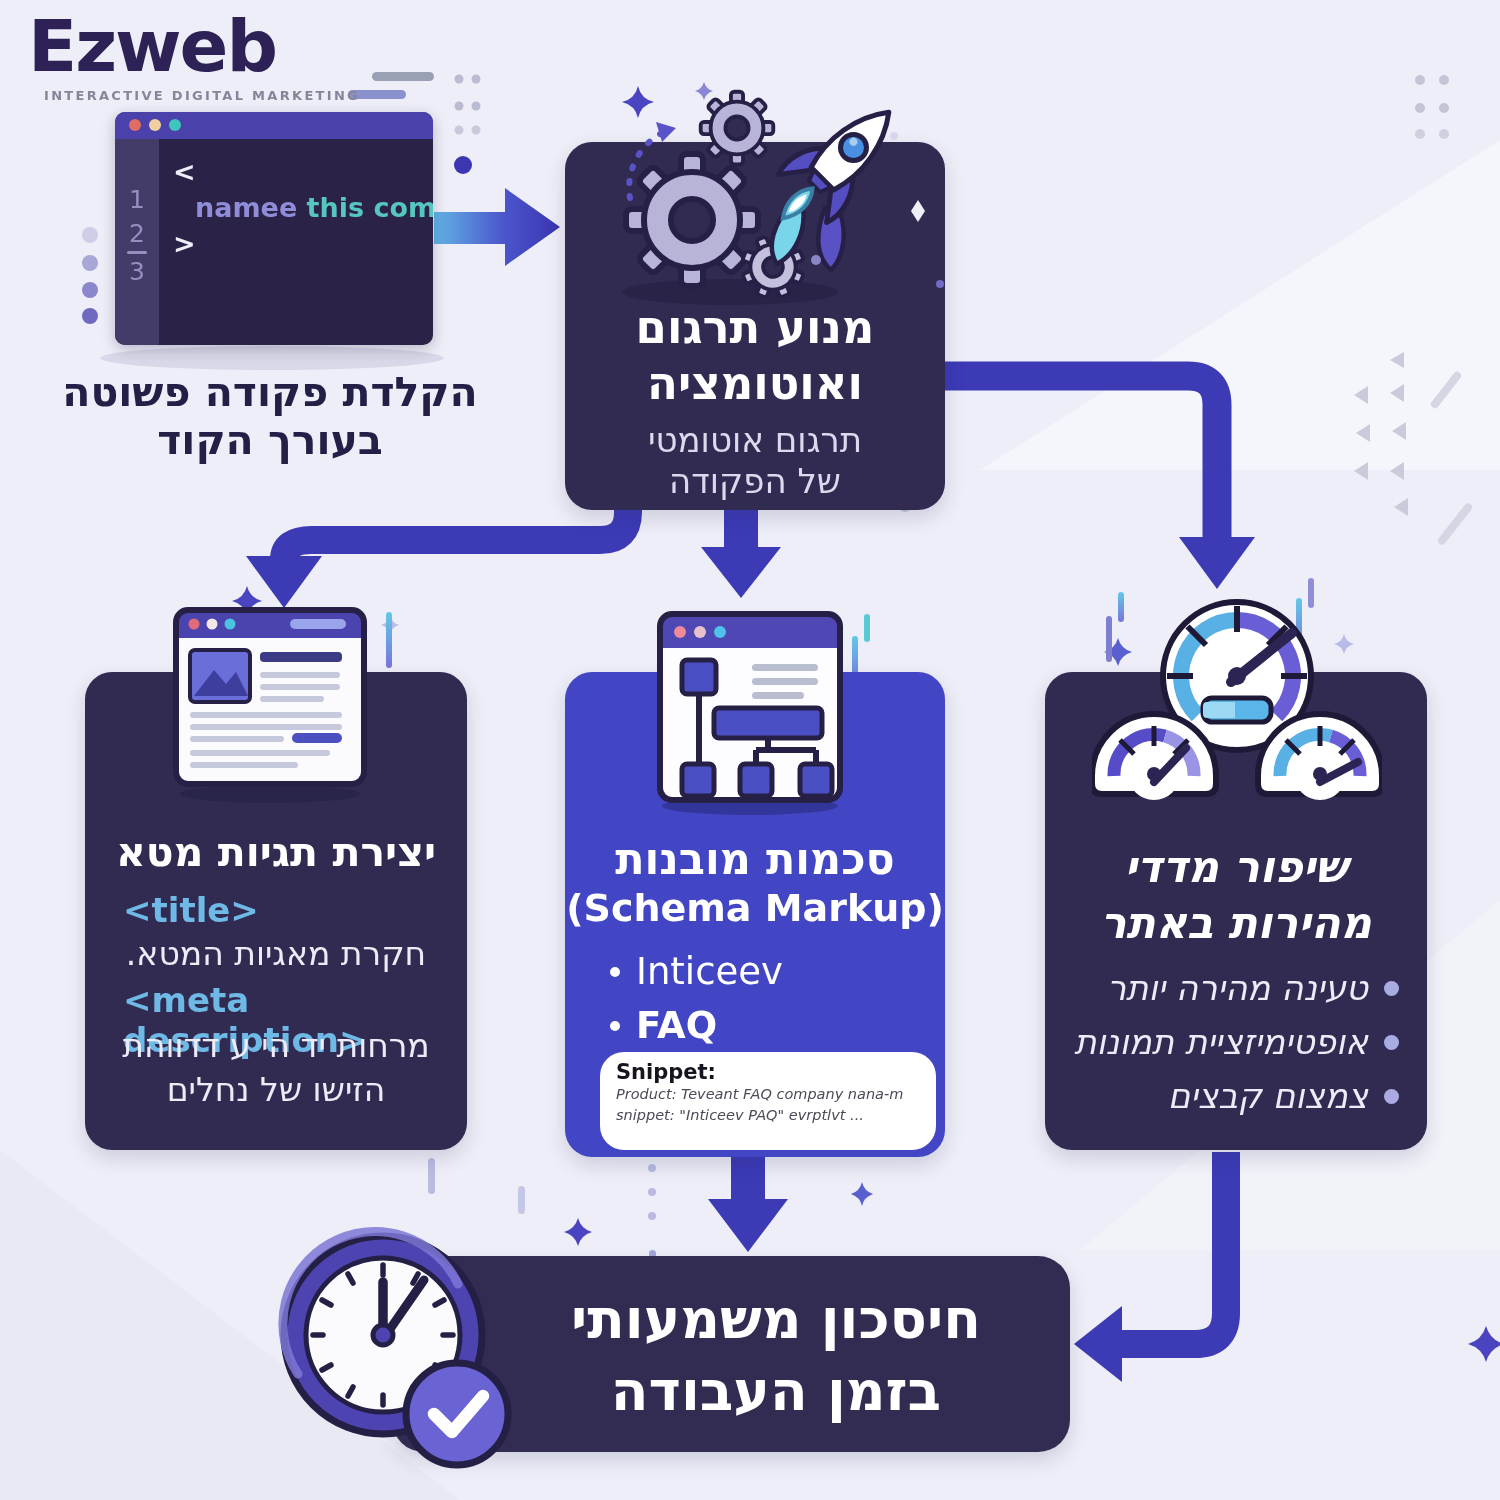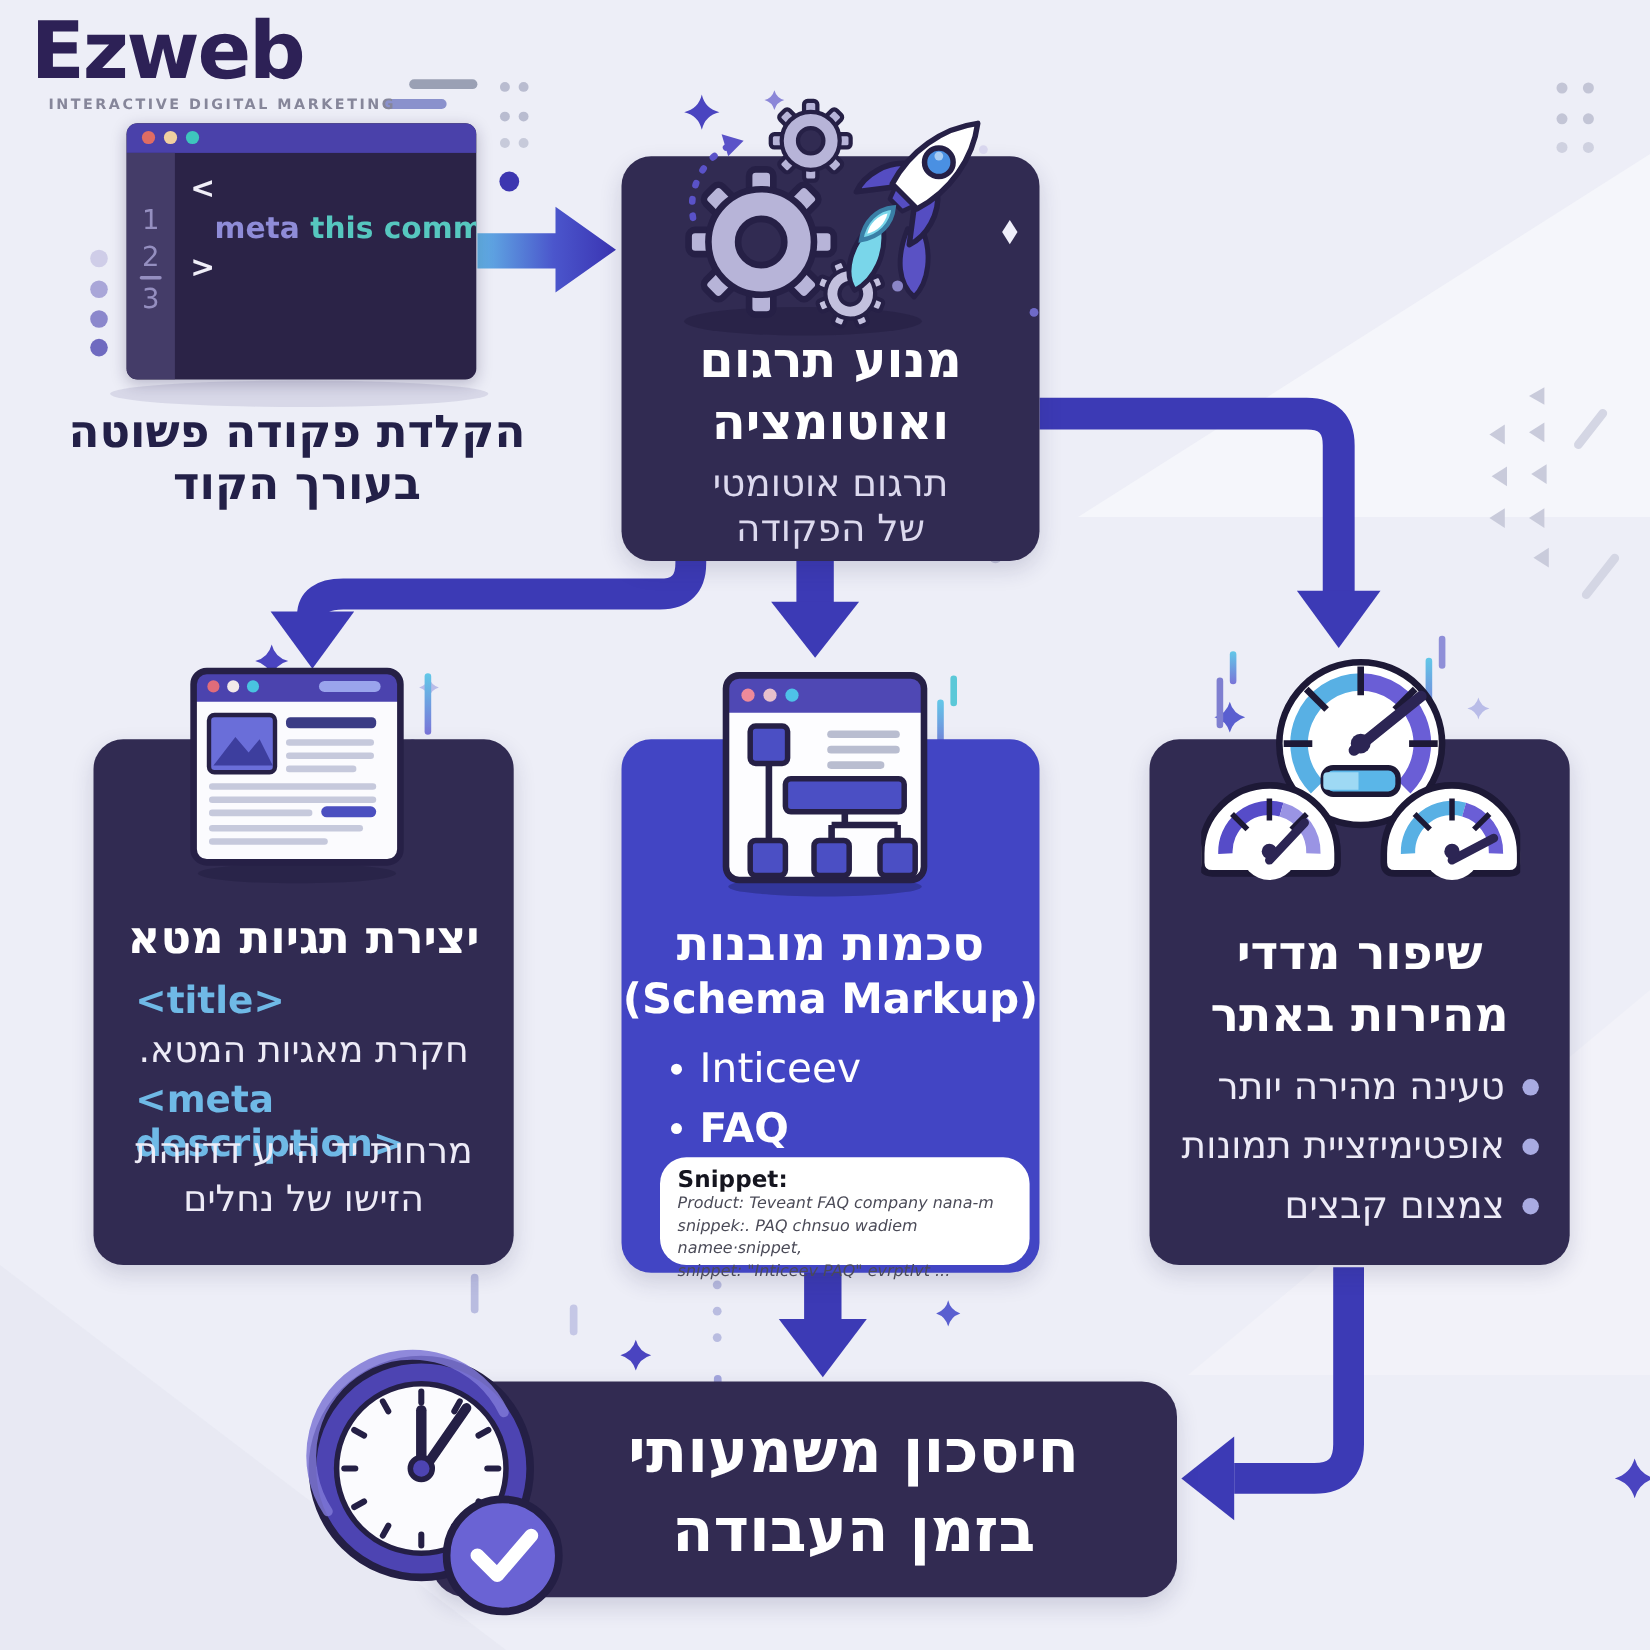--- a/index.html
+++ b/index.html
@@ -36,21 +36,21 @@
 
   
   #editor-caption{left:40px;top:368px;width:460px;text-align:center;font-size:41px;font-weight:700;color:#232048;line-height:1.18;direction:rtl;}
 
   
   .box{position:absolute;border-radius:27px;box-shadow:0 8px 20px rgba(40,35,90,.16);}
   .dark{background:#312b52;}
   #engine-box{left:565px;top:142px;width:380px;height:368px;}
   #meta-box{left:85px;top:672px;width:382px;height:478px;}
   #schema-box{left:565px;top:672px;width:380px;height:485px;background:#4245c4;}
-  #speed-box{left:1045px;top:672px;width:382px;height:478px;}
+  #speed-box{left:1045px;top:672px;width:382px;height:478px;font-style:italic;}
   #result-box{left:392px;top:1256px;width:678px;height:196px;background:#322b52;border-radius:32px;}
 
   
   #engine-title{left:0;right:0;top:158px;text-align:center;color:#fff;font-size:45px;font-weight:800;line-height:1.25;direction:rtl;}
   #engine-sub{left:0;right:0;top:278px;text-align:center;color:#dcd9ee;font-size:34px;font-weight:500;line-height:1.22;direction:rtl;}
 
   
   #meta-title{left:0;right:0;top:156px;text-align:center;color:#fff;font-size:41px;font-weight:800;direction:rtl;}
   .tagline-code{position:absolute;left:38px;font-size:34px;font-weight:700;color:#6fb9e6;}
   #meta-tag1{top:218px;}
@@ -213,21 +213,21 @@
       <span class="win-dot" id="ed-dot-y"></span>
       <span class="win-dot" id="ed-dot-g"></span>
     </div>
     <div id="editor-gutter">
       <span class="lnum" id="ln1">1</span>
       <span class="lnum" id="ln2">2</span>
       <span id="ln-dash"></span>
       <span class="lnum" id="ln3">3</span>
     </div>
     <div class="codeline" id="code-open">&lt;</div>
-    <div class="codeline" id="code-main"><span class="kw">meta </span><span class="cmd">this command</span></div>
+    <div class="codeline" id="code-main"><span class="kw">namee </span><span class="cmd">this command</span></div>
     <div class="codeline" id="code-close">&gt;</div>
   </div>
 
   <div class="abs" id="editor-caption">
     <div>הקלדת פקודה פשוטה</div>
     <div>בעורך הקוד</div>
   </div>
 
   <div class="box dark" id="engine-box">
     <div class="abs" id="engine-title">
@@ -348,21 +348,20 @@
       <span class="b-dot"></span>
       <span>Inticeev</span>
     </div>
     <div class="sch-row" id="sch-b1">
       <span class="b-dot"></span>
       <span>FAQ</span>
     </div>
     <div id="snippet-card">
       <div id="snippet-label">Snippet:</div>
       <div class="snip-line">Product: Teveant FAQ company nana-m</div>
-      <div class="snip-line">snippek:. PAQ chnsuo wadiem namee·snippet,</div>
       <div class="snip-line">snippet: "Inticeev PAQ" evrptlvt ...</div>
     </div>
   </div>
 
   <svg class="abs" style="left:652px;top:606px;" width="196" height="210" viewBox="0 0 196 210">
     <ellipse cx="98" cy="200" rx="88" ry="9" fill="#262a7a" opacity="0.55"></ellipse>
     <rect x="8" y="8" width="180" height="186" rx="12" fill="#fdfdff"></rect>
     <path d="M8,20 Q8,8 20,8 H176 Q188,8 188,20 V42 H8 Z" fill="#4f48b4"></path>
     <rect x="8" y="8" width="180" height="186" rx="12" fill="none" stroke="#262046" stroke-width="6"></rect>
     <circle cx="28" cy="26" r="6" fill="#ef8a9a"></circle>

